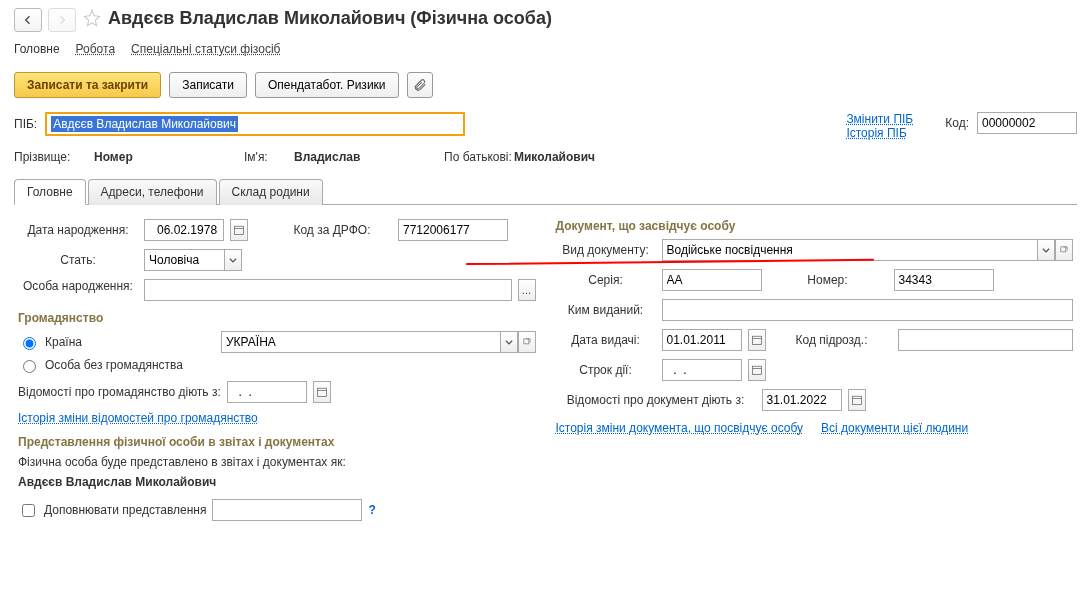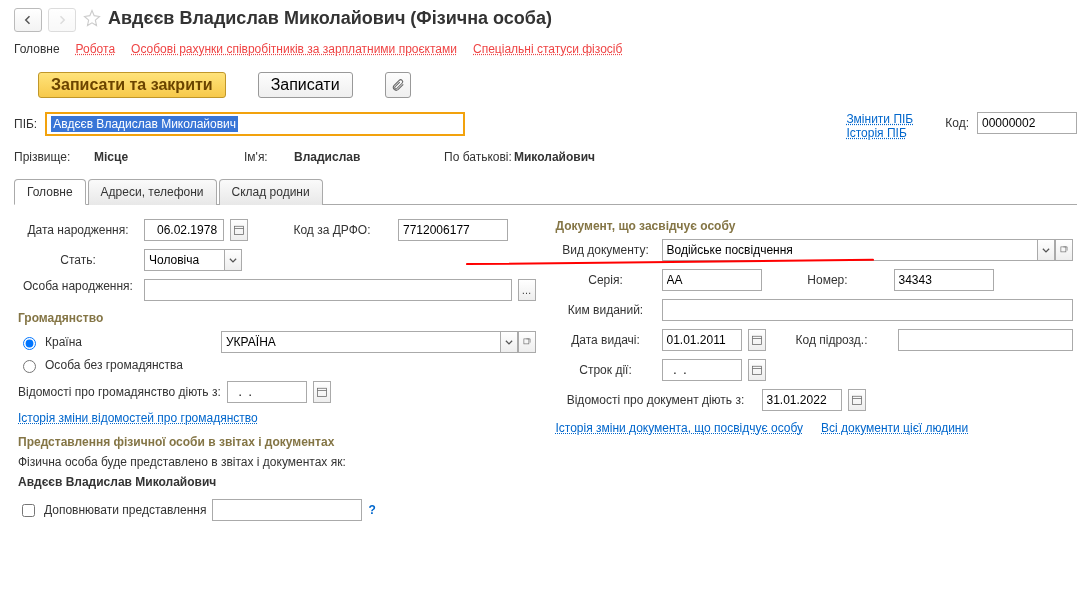--- a/index.html
+++ b/index.html
@@ -15,29 +15,28 @@
   .navbtn {
     width: 28px; height: 24px;
     border: 1px solid #bbb; background: linear-gradient(#fff,#f3f3f3);
     display: flex; align-items: center; justify-content: center;
     border-radius: 3px; cursor: pointer;
   }
   .navbtn.disabled { opacity: .5; cursor: default; }
   .star { width: 20px; height: 20px; color: #ccc; cursor: pointer; display:flex; align-items:center; justify-content:center;}
   .title { font-size: 18px; font-weight: bold; }
   .navtabs { display: flex; gap: 16px; border-bottom: 0 solid #ccc; margin-bottom: 12px; padding-bottom:4px;}
-  .navtabs a { color: #ef4444; text-decoration: underline dotted; cursor: pointer; }
+  .navtabs a { color: #404040; text-decoration: underline dotted; cursor: pointer; }
   .navtabs a.active { color: #333; text-decoration: none; font-weight: normal; border-bottom:0; }
   .toolbar { display:flex; gap:8px; align-items:center; margin-bottom:14px; }
   .btn {
     height: 26px; padding: 0 12px;
     border: 1px solid #999; background: linear-gradient(#fdfdfd,#efefef);
     border-radius: 3px; cursor: pointer; display:flex; align-items:center;
-    font-size:16px;
-    margin-left:24px;
+    font-size:12px;
   }
   .btn.primary { background: linear-gradient(#ffe37a,#f7c94b); border-color:#c0972a; font-weight:bold; color:#6b4400; }
   .btn.icon { width: 26px; padding:0; justify-content:center; }
   .row { display:flex; align-items:center; gap:8px; margin-bottom:10px; }
   .lbl { color:#333; white-space:nowrap; }
   input[type="text"], .select {
     height: 22px; border:1px solid #aaa; padding:0 4px; font-size:12px; background:#fff;
   }
   .pib {
     display:flex; align-items:center; gap:8px;
@@ -98,27 +97,27 @@
     <svg width="18" height="18" viewBox="0 0 24 24">
         <path d="M12 2l2.9 6.9L22 10l-5.5 4.8L18 22l-6-3.6L6 22l1.5-7.2L2 10l7.1-1.1z" fill="none" stroke="#ccc" stroke-width="1.5"></path>
       </svg>
   </div>
   <span class="title">Авдєєв Владислав Миколайович (Фізична особа)</span>
 </div>
 
 <div class="navtabs">
   <a class="active">Головне</a>
   <a>Робота</a>
-  <a>Особові рахунки співробітників за зарплатними проєктами</a>
   <a>Спеціальні статуси фізосіб</a>
 </div>
 
 <div class="toolbar">
   <button class="btn primary">Записати та закрити</button>
   <button class="btn">Записати</button>
+  <button class="btn">Опендатабот. Ризики</button>
   <button class="btn icon">
     <svg width="14" height="14" viewBox="0 0 24 24">
         <path d="M21 11l-9 9a5 5 0 01-7-7l9-9a3.5 3.5 0 015 5l-9 9a2 2 0 01-3-3l8-8" fill="none" stroke="#666" stroke-width="1.8"></path>
       </svg>
   </button>
 </div>
 
 <div class="row" style="align-items:flex-start;">
   <div class="pib">
     <span class="lbl">ПІБ:</span>
@@ -132,21 +131,21 @@
     <a class="link">Історія ПІБ</a>
   </div>
   <div style="display:flex; align-items:center; gap:8px;">
     <span class="lbl">Код:</span>
     <input type="text" style="width: 100px;" value="00000002">
   </div>
 </div>
 
 <div class="namegrid">
   <span class="lbl">Прізвище:</span>
-  <span class="val">Місце</span>
+  <span class="val">Номер</span>
   <span class="lbl">Ім'я:</span>
   <span class="val">Владислав</span>
   <span class="lbl">По батькові:</span>
   <span class="val">Миколайович</span>
 </div>
 
 <div class="tabbar">
   <div class="tab active">Головне</div>
   <div class="tab">Адреси, телефони</div>
   <div class="tab">Склад родини</div>

